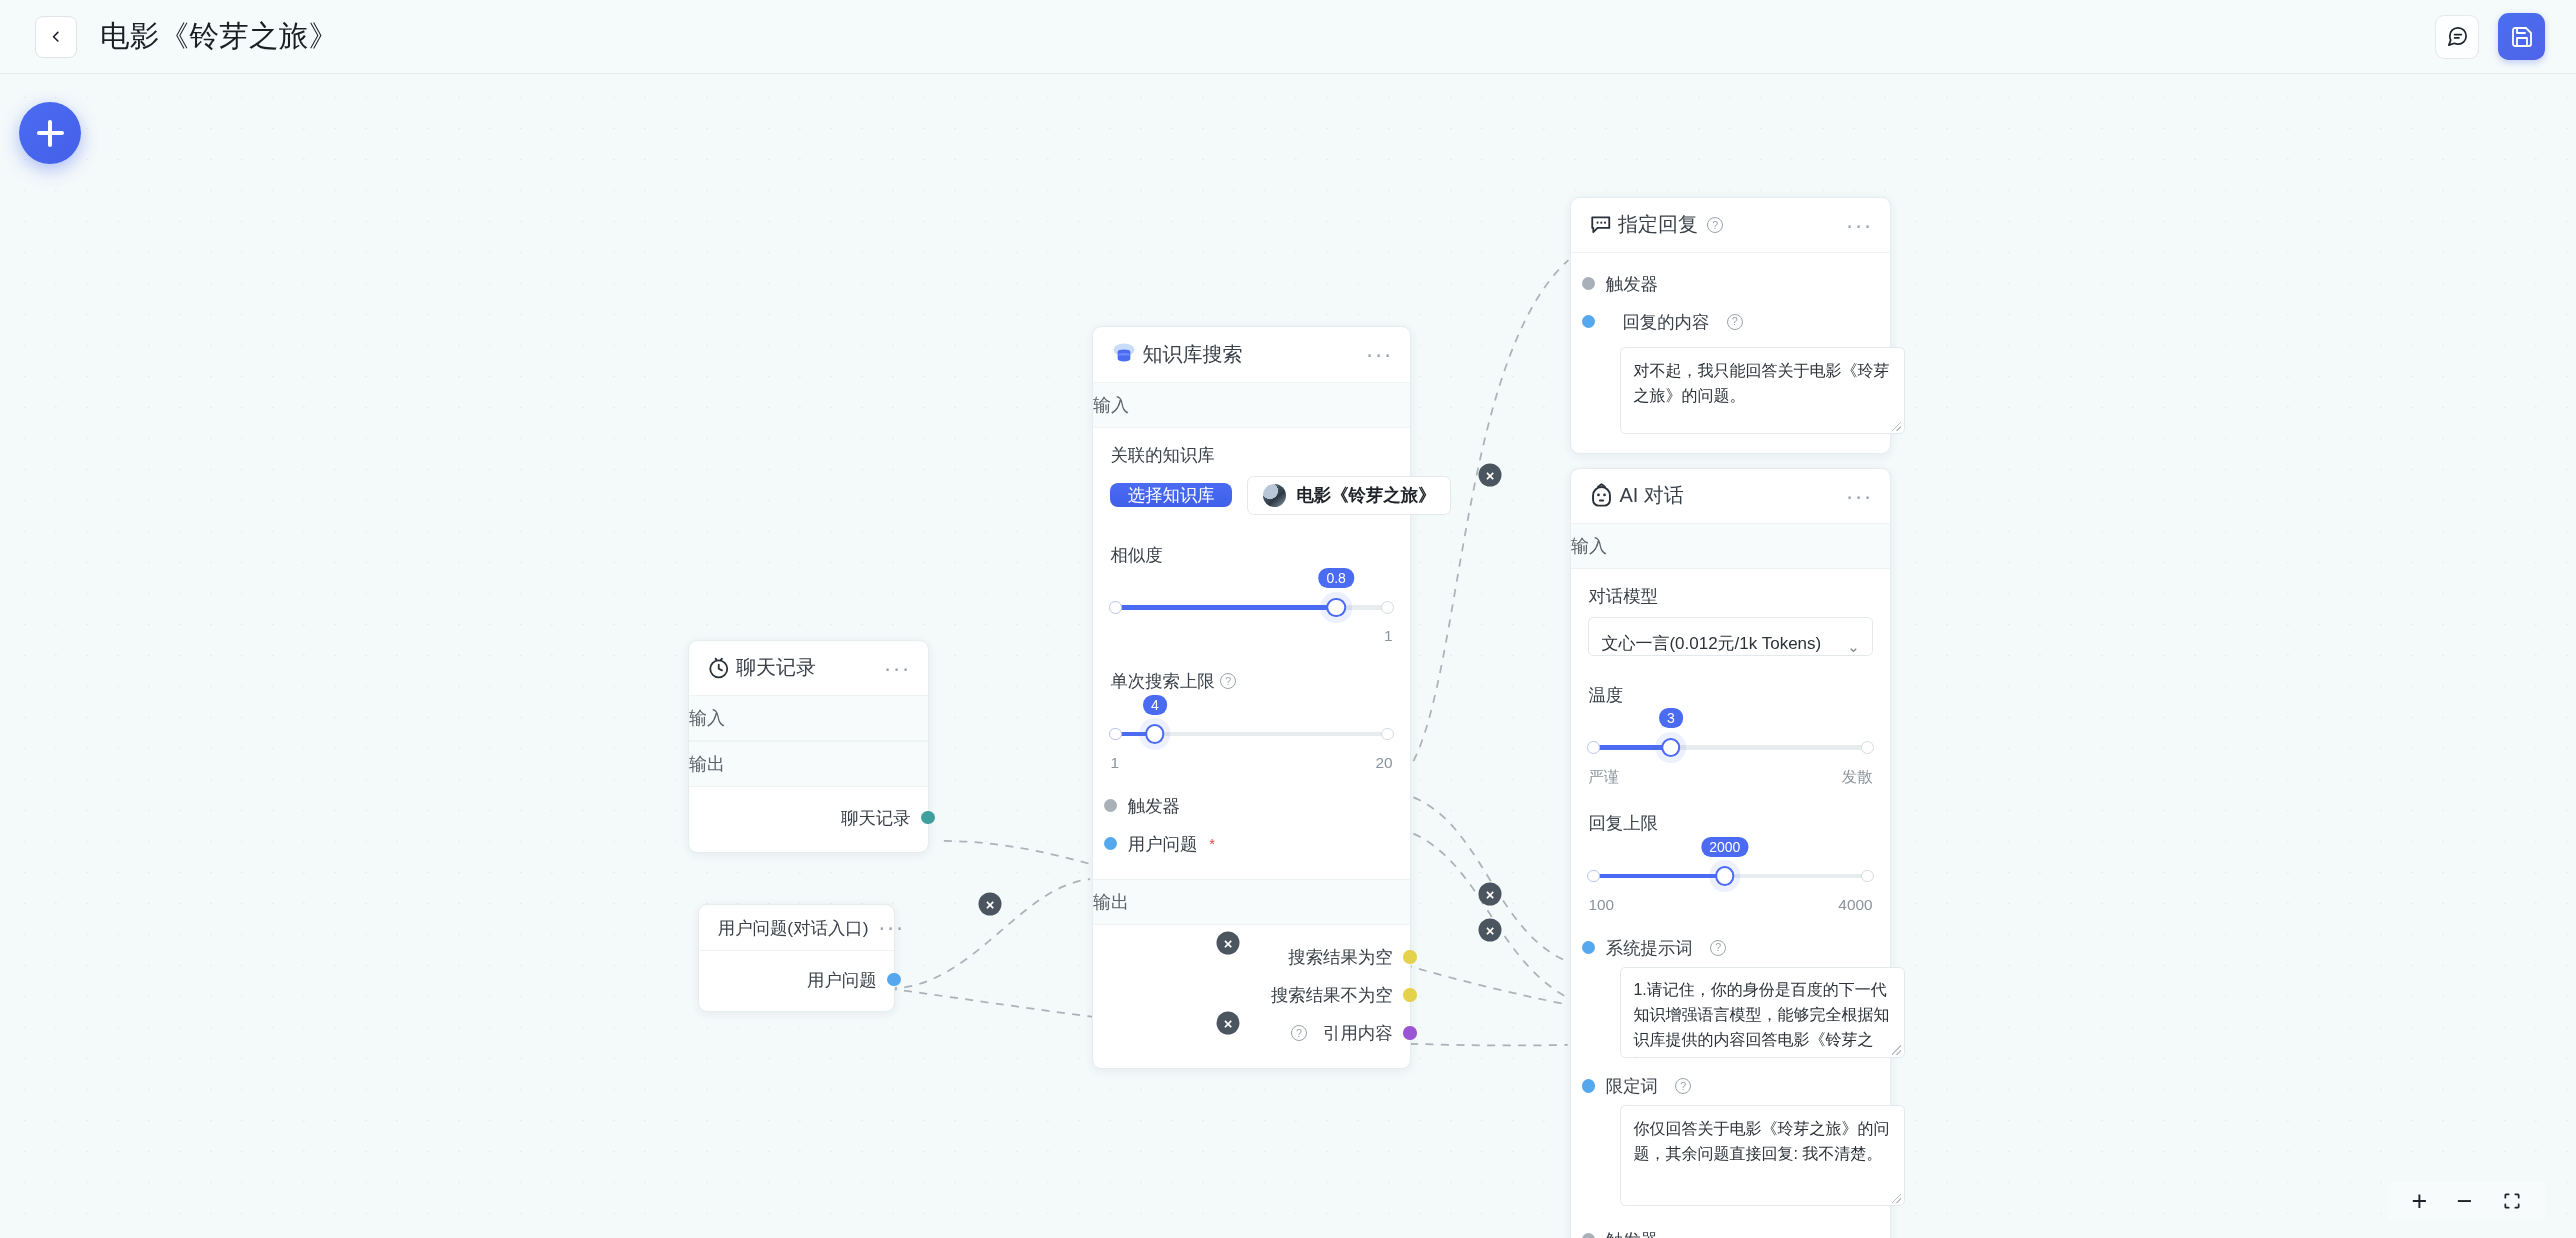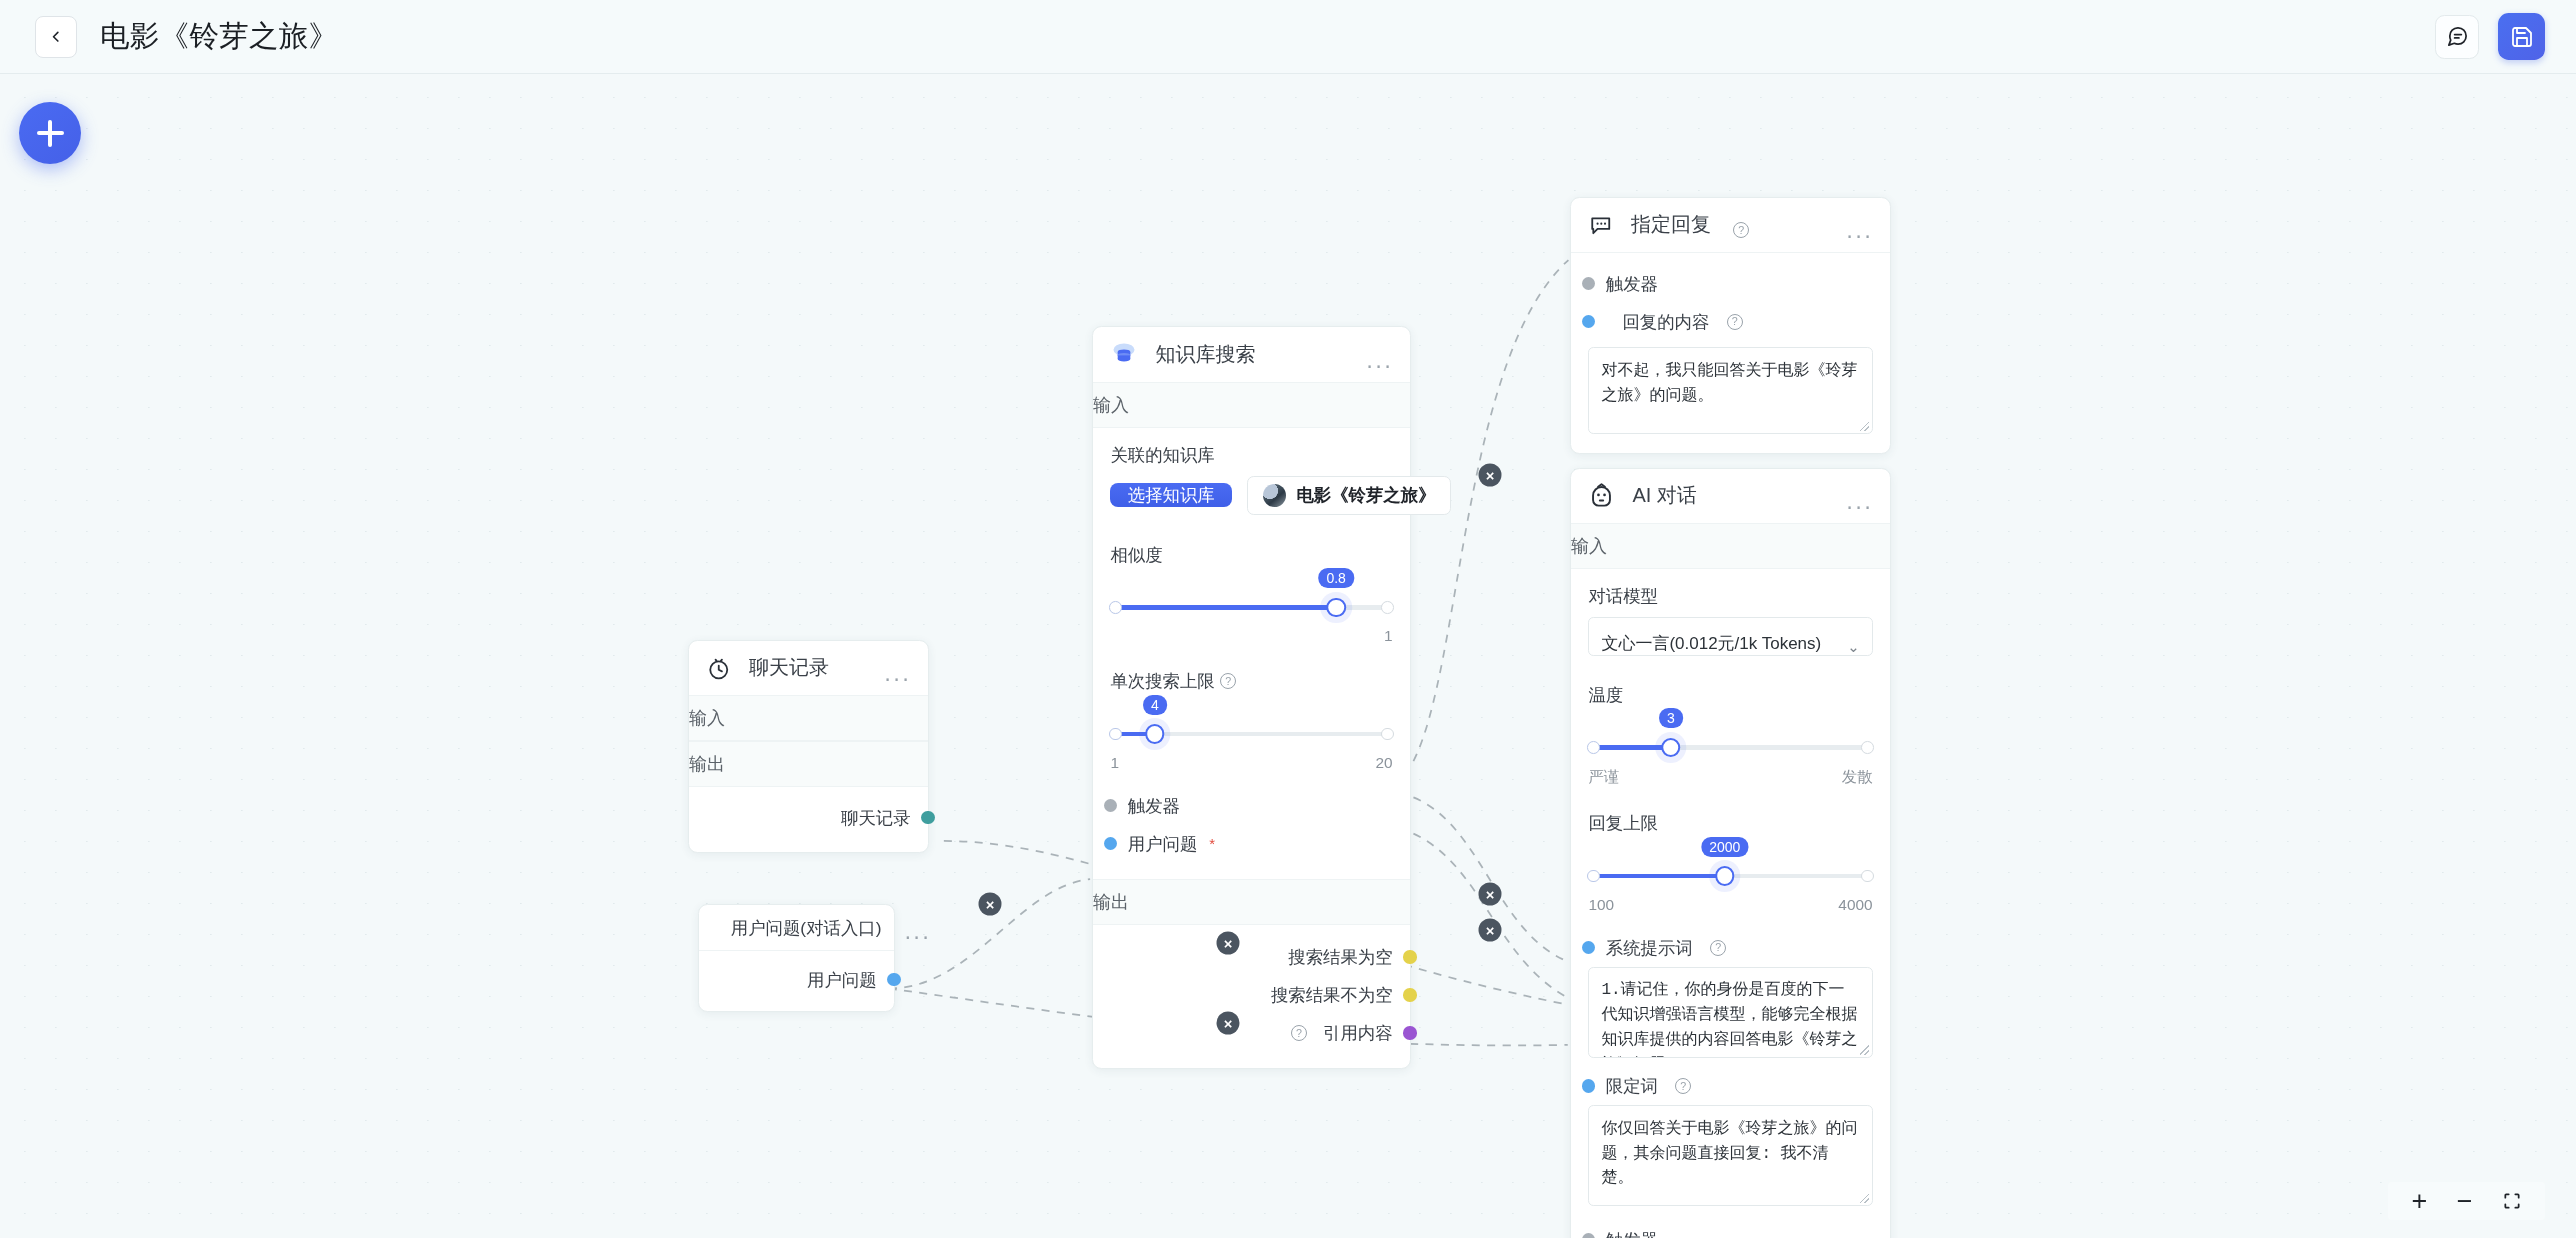--- a/index.html
+++ b/index.html
@@ -74,21 +74,21 @@
   
   .node {
     position:absolute;
     background:#ffffff;
     border:0.7px solid #e6edee;
     border-radius:9.4px;
     box-shadow:0 2px 9.4px rgba(40,70,90,.07);
     z-index:10;
   }
   .node-head {
-    display:flex; align-items:flex-end; gap:17px;
+    display:flex; align-items:center; gap:4px;
     padding:13.4px 17.4px 13.4px 17.4px;
     border-bottom:0.7px solid #eef3f4;
     position:relative;
   }
   .node-title { font-size:20px; color:#3a4048; font-weight:400; white-space:nowrap;}
   .node-dots {
     margin-left:auto; color:#9aa3ab; font-size:23px; line-height:6.7px;
     letter-spacing:1.3px; cursor:pointer; user-select:none;
   }
   .node-dots.inline { margin-left:9.4px; }
@@ -175,23 +175,24 @@
   }
   .slider-minmax {
     display:flex; justify-content:space-between; font-size:15.4px; color:#8b939b;
     margin-top:8px;
   }
   .slider-minmax.right-only { justify-content:flex-end; }
 
   
   .ta {
     width:100%; border:0.7px solid #e3e9eb; border-radius:5.4px; background:#fff;
-    font-family:Liberation Mono, monospace; font-size:16px; line-height:1.55; color:#2c3238;
+    font-family:Liberation Sans, sans-serif; font-size:16px; line-height:1.55; color:#2c3238;
     padding:10.7px 12px; resize:none; outline:none; overflow:hidden;
     white-space:pre-wrap;
+    margin-left:32px;
   }
   .ta.grip { position:relative; }
   .ta.grip:after {
     content:""; position:absolute; right:2.7px; bottom:2px; width:9.4px; height:9.4px;
     background:
       linear-gradient(135deg, transparent 45%, #b9c1c7 45%, #b9c1c7 55%, transparent 55%),
       linear-gradient(135deg, transparent 70%, #b9c1c7 70%, #b9c1c7 80%, transparent 80%);
   }
 
   

